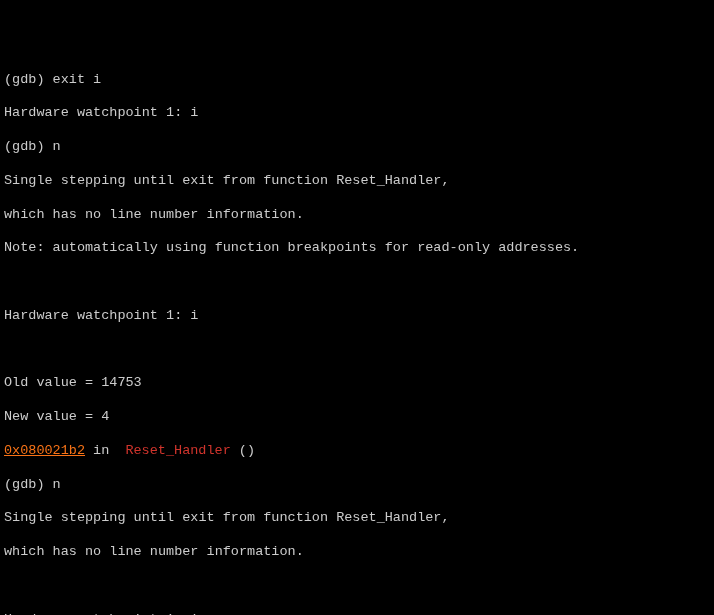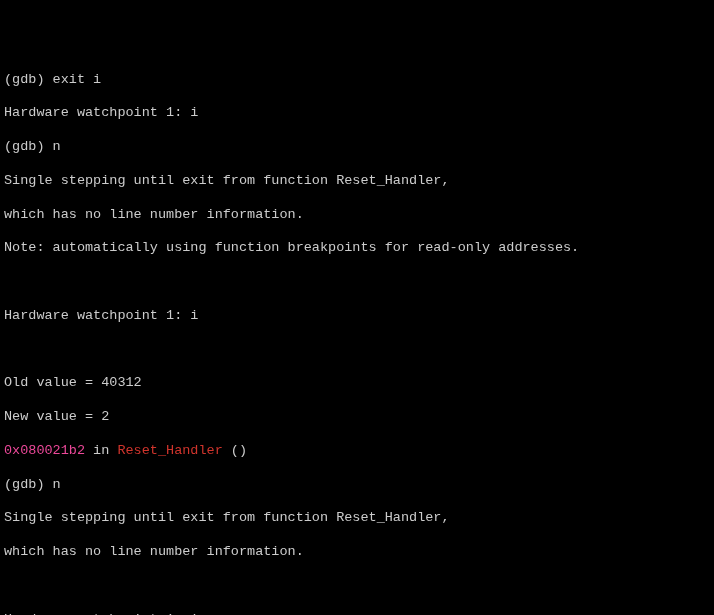--- a/index.html
+++ b/index.html
@@ -9,40 +9,40 @@
       color: #ccc;
       font-family: "Courier New", monospace;
       font-size: 13.5px;
       line-height: 1.25;
       width: 714px;
       height: 615px;
       box-sizing: border-box;
       white-space: pre;
       overflow: hidden;
     }
-    .addr { color: #ec4899; }
-    .func { color: #d0342c; }
+    .addr { color: #f97316; text-decoration: underline; }
+    .func { color: #d0342c; margin-left: 8px; }
     .line { display: block; }
   </style>
 </head>
 <body>
 
 
 
 <span class="line"><span>(gdb) </span><span>exit i</span></span>
 <span class="line">Hardware watchpoint 1: i</span>
 <span class="line"><span>(gdb) </span><span>n</span></span>
 <span class="line">Single stepping until exit from function Reset_Handler,</span>
 <span class="line">which has no line number information.</span>
 <span class="line">Note: automatically using function breakpoints for read-only addresses.</span>
 <span class="line"> </span>
 <span class="line">Hardware watchpoint 1: i</span>
 <span class="line"> </span>
-<span class="line">Old value = 40312</span>
-<span class="line">New value = 2</span>
+<span class="line">Old value = 14753</span>
+<span class="line">New value = 4</span>
 <span class="line"><span class="addr">0x080021b2</span><span> in </span><span class="func">Reset_Handler</span><span> ()</span></span>
 <span class="line"><span>(gdb) </span><span>n</span></span>
 <span class="line">Single stepping until exit from function Reset_Handler,</span>
 <span class="line">which has no line number information.</span>
 <span class="line"> </span>
 <span class="line">Hardware watchpoint 1: i</span>
 
 
 
 

